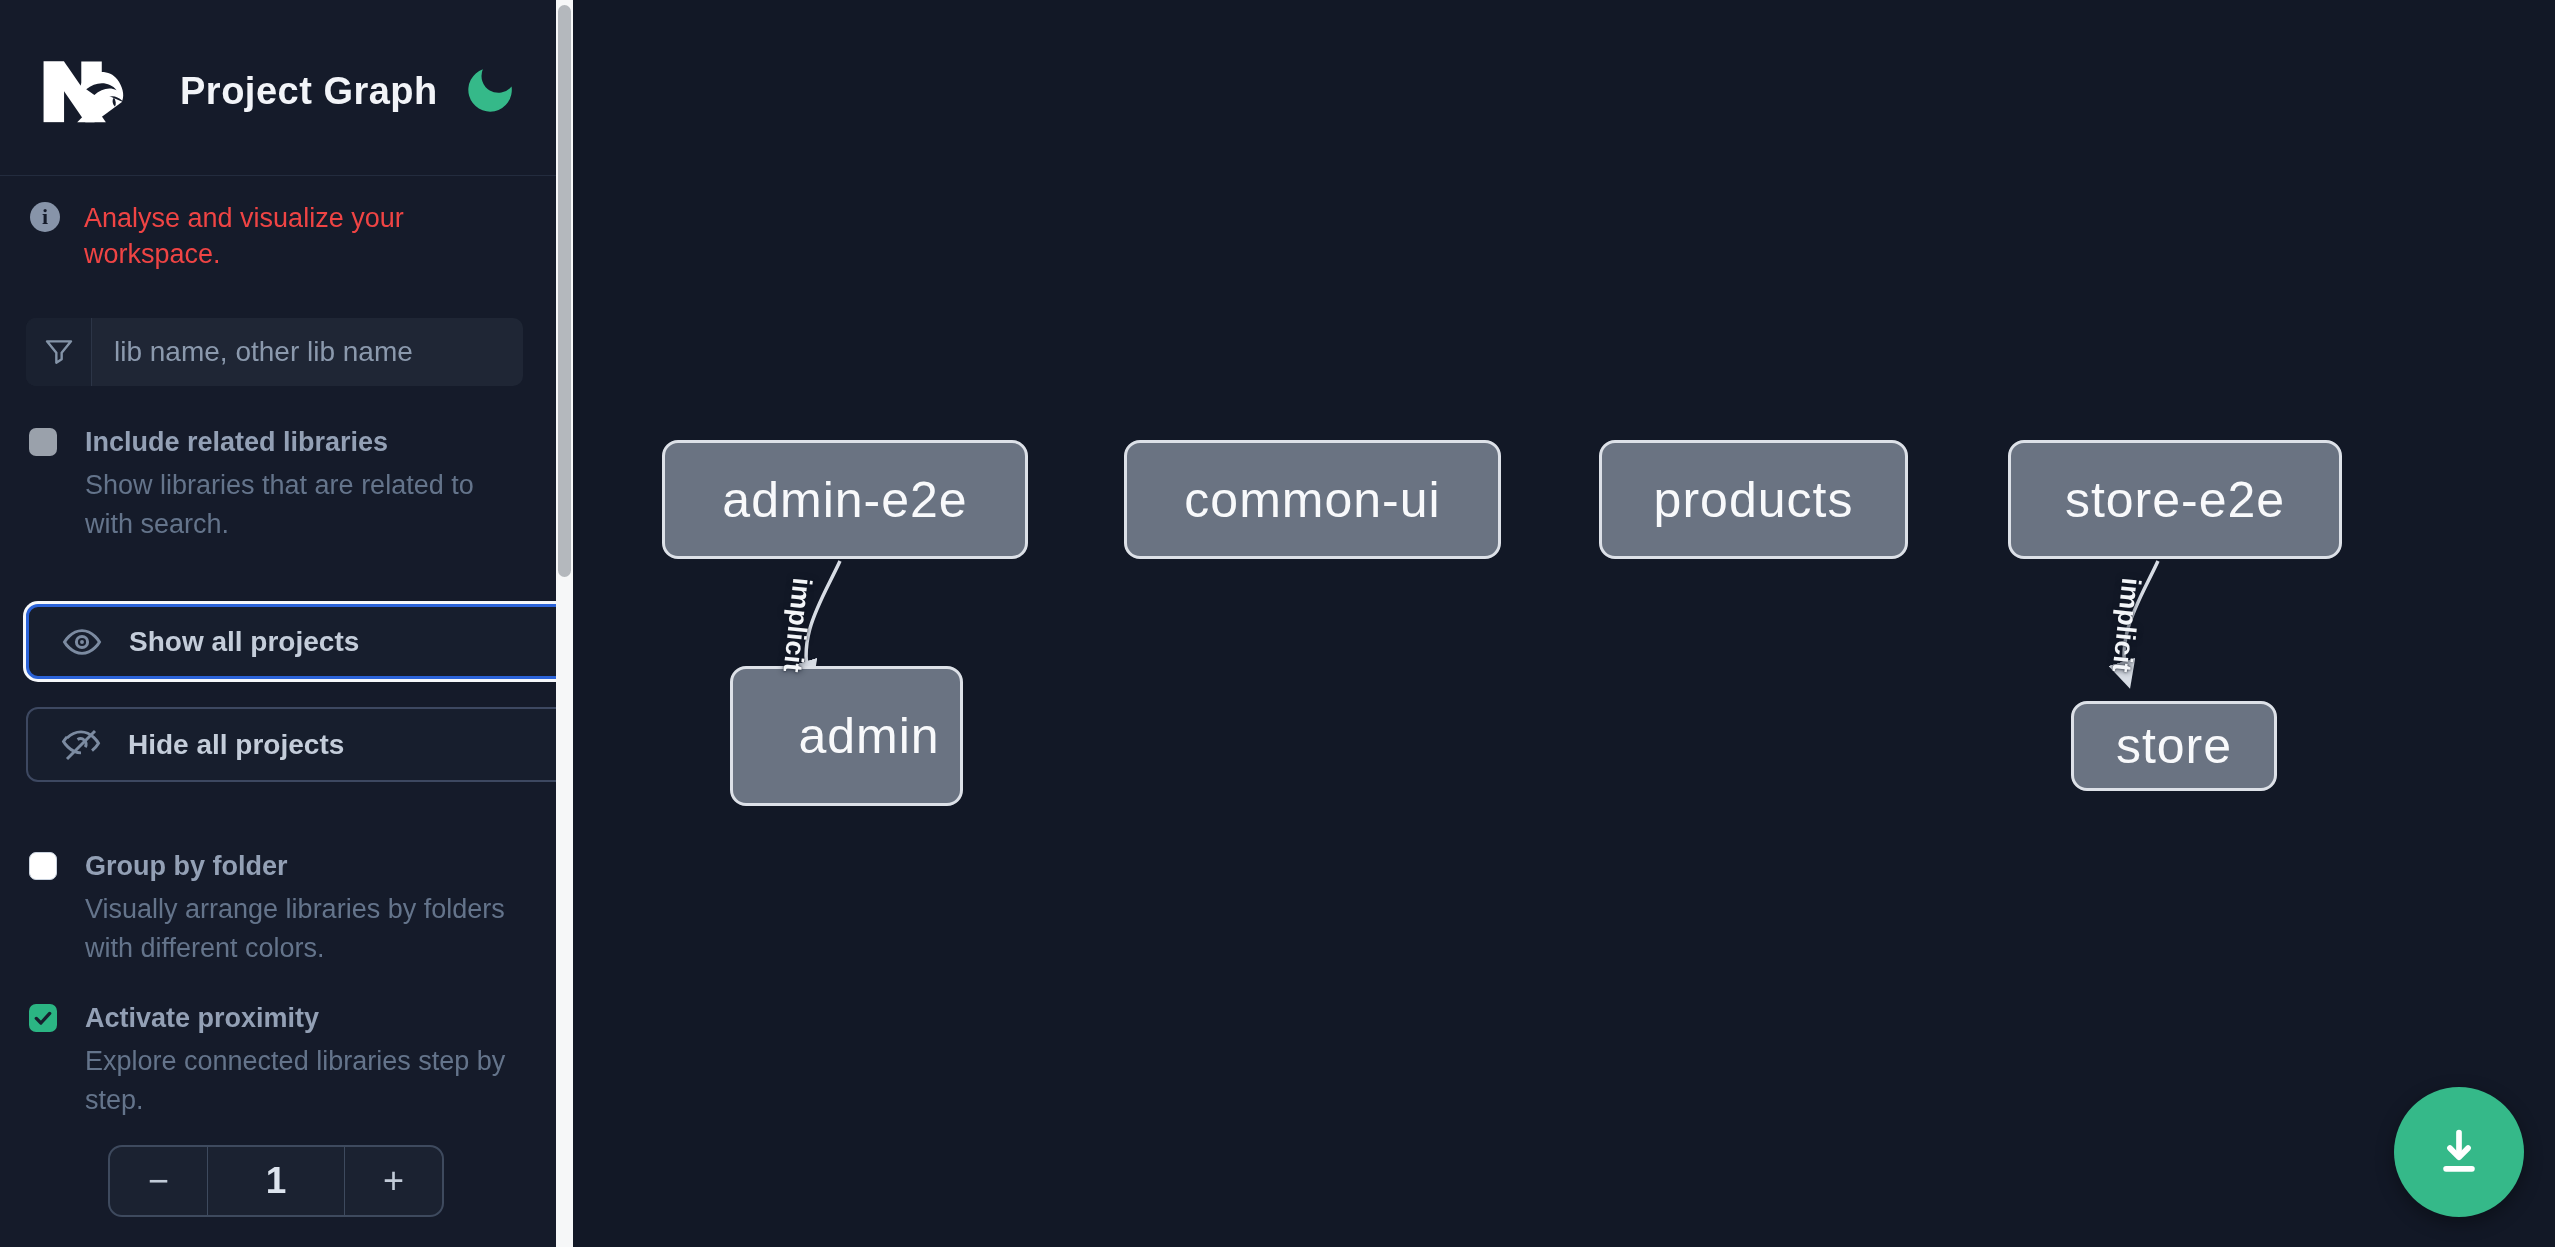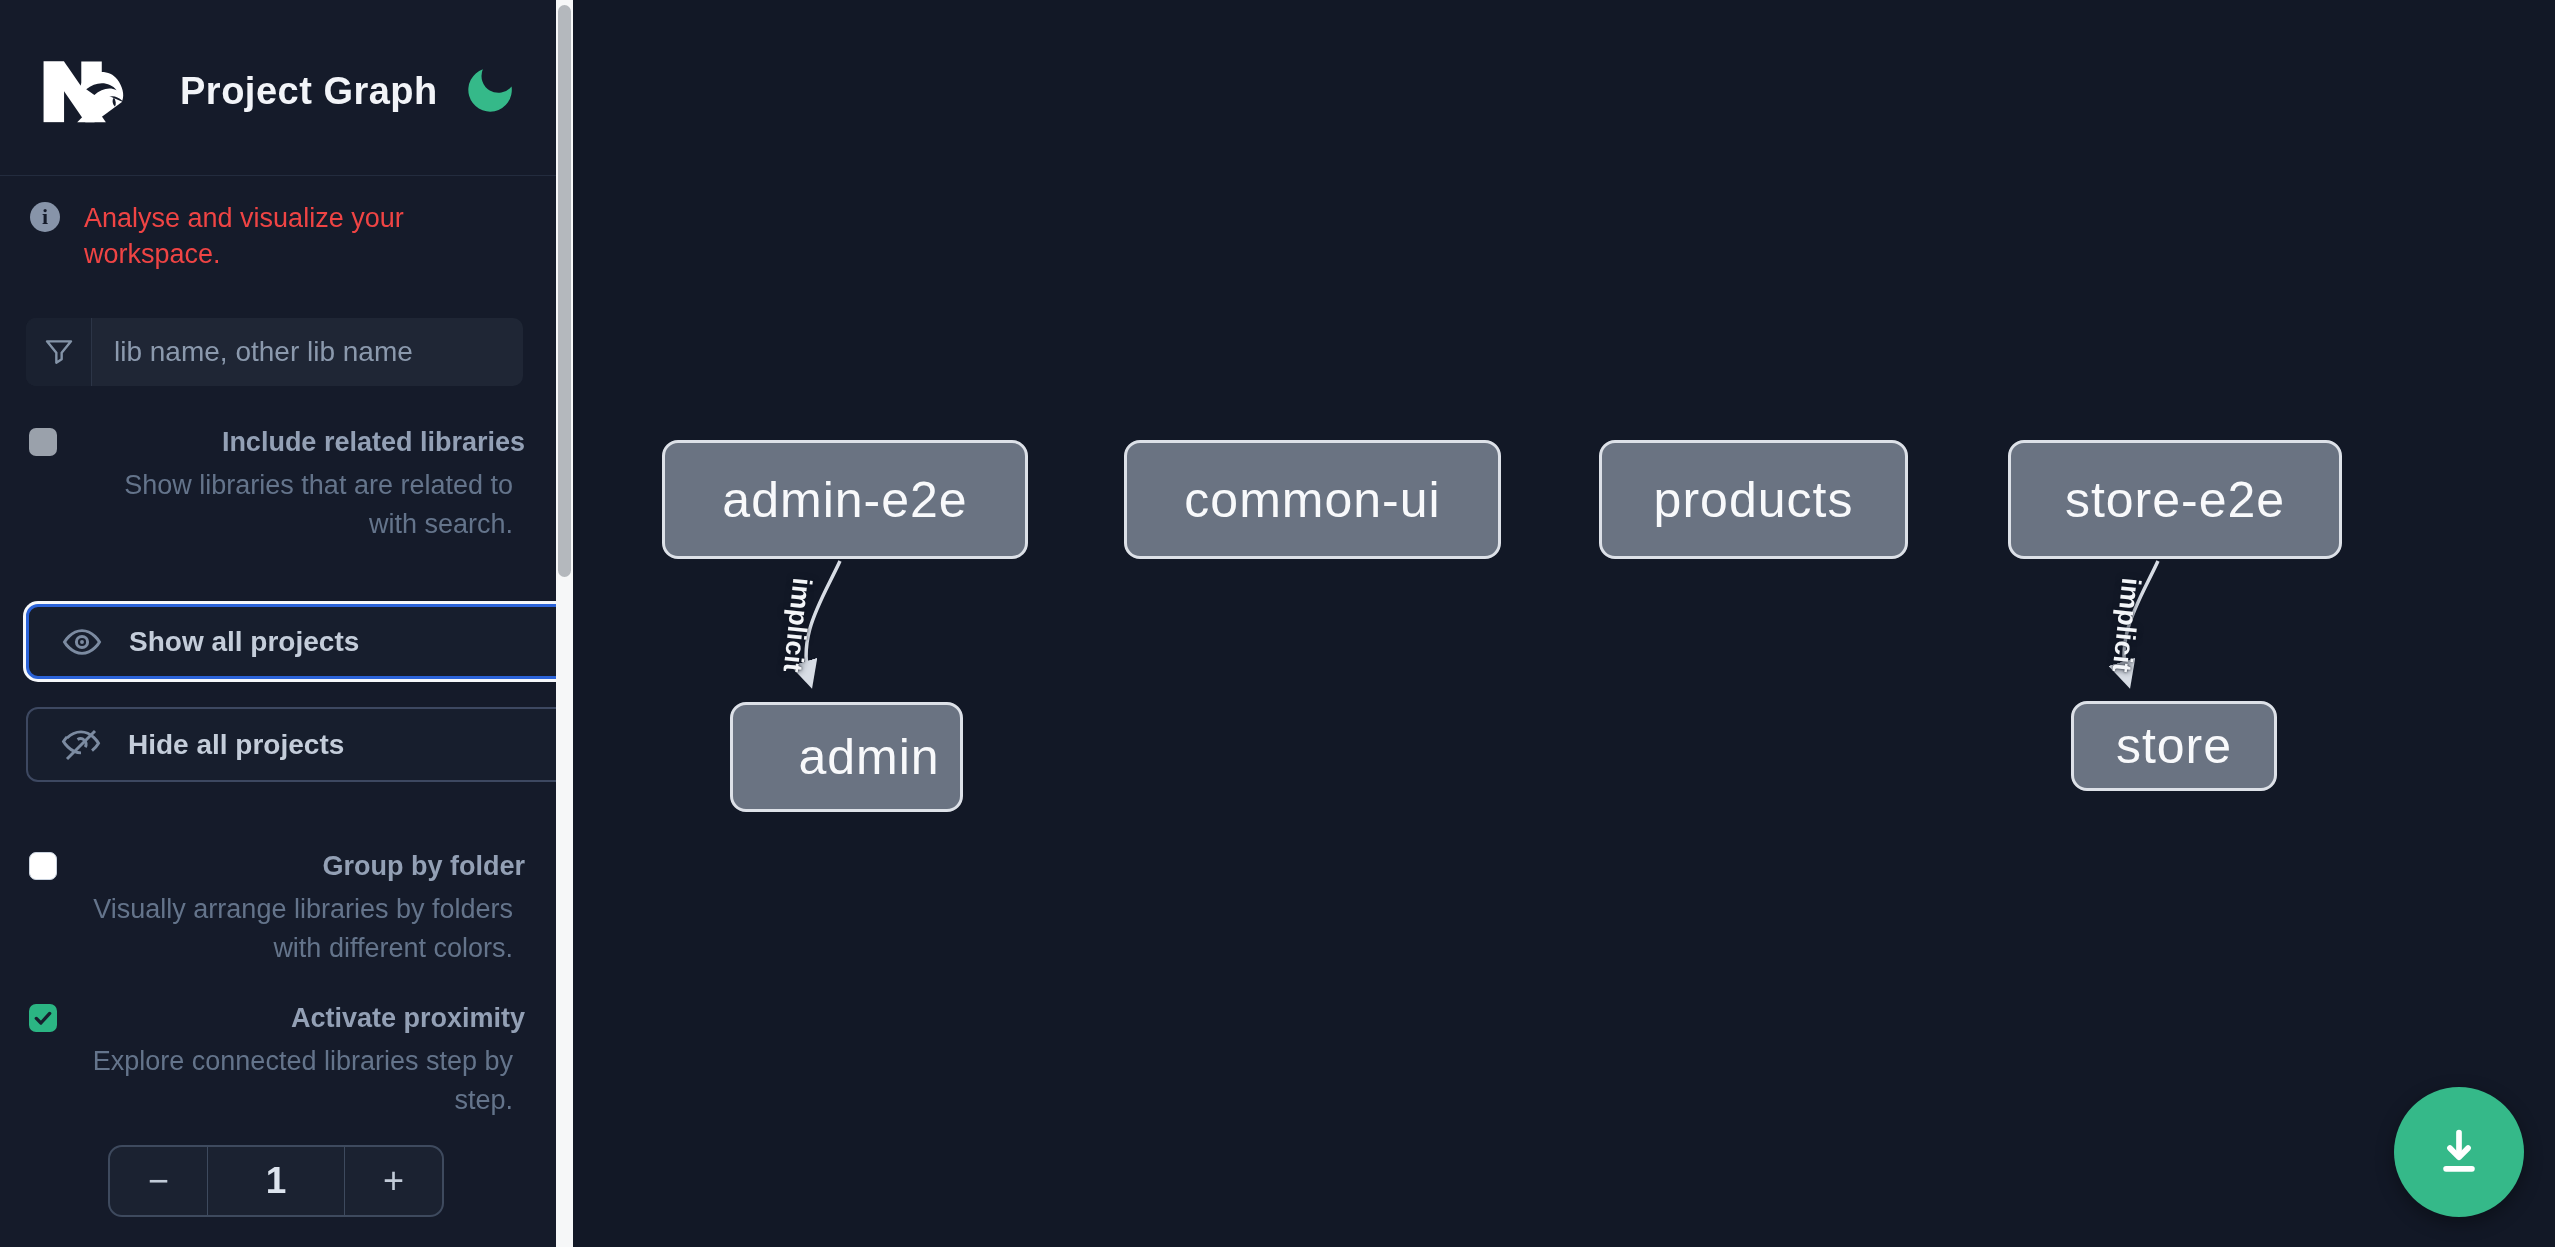--- a/index.html
+++ b/index.html
@@ -64,21 +64,21 @@
   .option-block { position:absolute; left:29px; width:500px; display:flex; gap:28px; }
   .opt-include  { top:426px; }
   .opt-group    { top:850px; }
   .opt-prox     { top:1002px; }
   .checkbox {
     flex:0 0 auto; width:28px; height:28px; border-radius:7px; margin-top:2px; cursor:pointer;
   }
   .cb-gray  { background:#9aa1ab; }
   .cb-white { background:#ffffff; border:1px solid #c9d2de; }
   .cb-green { background:#2bb583; display:flex; align-items:center; justify-content:center; }
-  .opt-text { width:440px;text-align:right; }
+  .opt-text { width:440px; }
   .opt-title { font-size:27px; font-weight:700; color:#93a0b5; line-height:32px; }
   .opt-desc  { font-size:27px; color:#64748b; line-height:39px; margin-top:8px; width:428px; }
 
   .side-btn {
     position:absolute; left:26px; width:588px; height:75px;
     background:#171e2d; border-radius:12px; cursor:pointer;
     display:flex; align-items:center; gap:26px; padding:0 32px;
     font-size:28px; font-weight:700; color:#c4cdda;
     border:2px solid #3d4861;
   }
@@ -125,21 +125,21 @@
     position:absolute; cursor:pointer;
     background:#6a7382; border:3px solid #dde1e8; border-radius:16px;
     color:#f8f9fb; font-size:50px;
     display:flex; align-items:center; justify-content:center;
     letter-spacing:1px;
   }
   .node-admin-e2e  { left:662px;  top:440px; width:366px; height:119px; }
   .node-common-ui  { left:1124px; top:440px; width:377px; height:119px; }
   .node-products   { left:1599px; top:440px; width:309px; height:119px; }
   .node-store-e2e  { left:2008px; top:440px; width:334px; height:119px; }
-  .node-admin      { left:730px;  top:702px; width:233px; height:110px;padding-left:45px; }
+  .node-admin      { left:730px;  top:666px; width:233px; height:140px;padding-left:45px; }
   .node-store      { left:2071px; top:701px; width:206px; height:90px; }
 
   .edge-label {
     position:absolute; color:#f3f5f8; font-size:27px; font-weight:700;
     transform:translate(-50%,-50%) rotate(96deg);
     text-shadow:0 0 6px rgba(18,24,38,0.9), 0 0 2px rgba(18,24,38,0.9);
     white-space:nowrap;
   }
   .lbl-1 { left:797px;  top:625px; }
   .lbl-2 { left:2126px; top:625px; }

